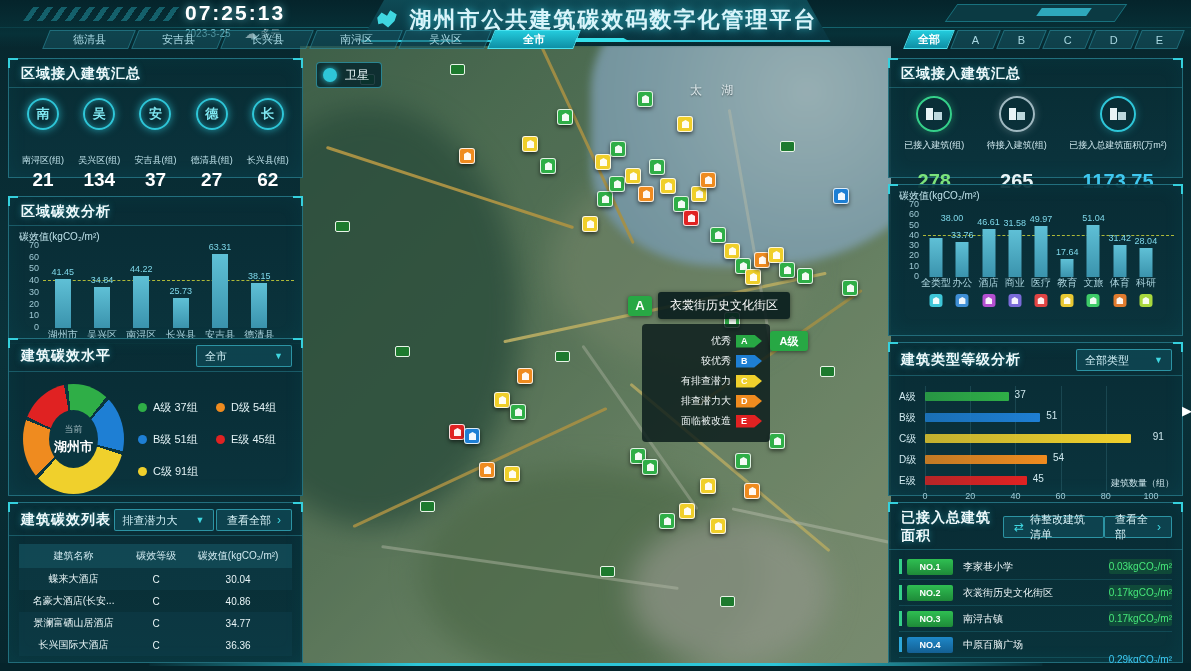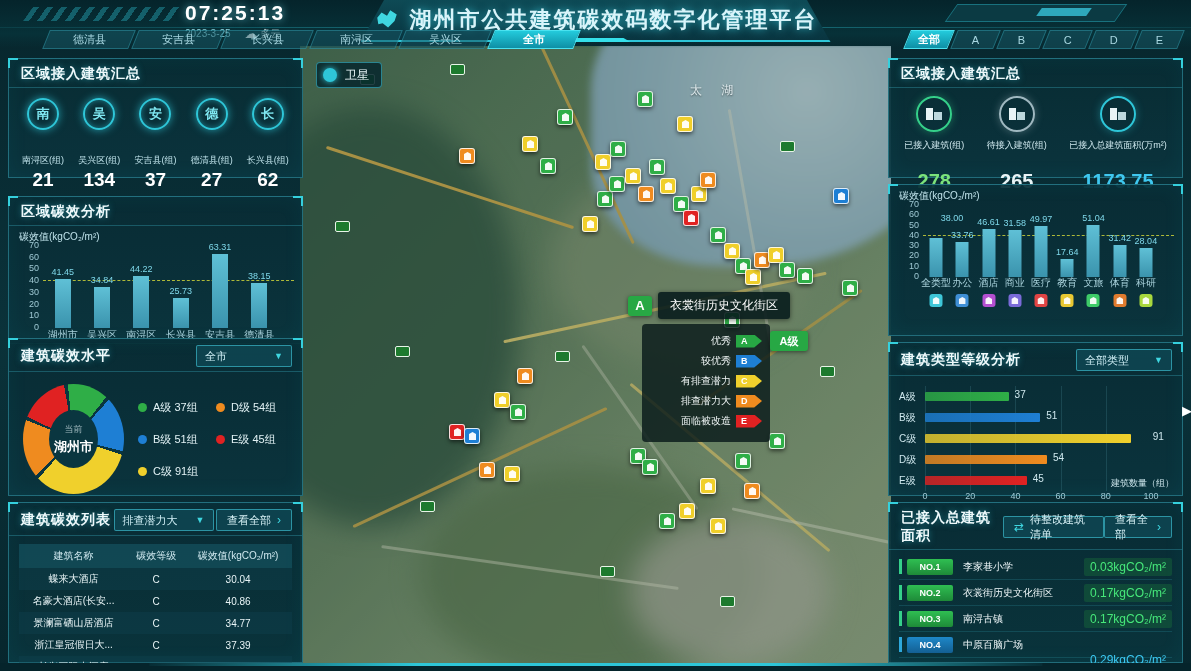--- a/index.html
+++ b/index.html
@@ -186,21 +186,21 @@
   #hbar-arrow { position:absolute; right:-10px; top:60px; color:#fff; font-size:13px; }
 
   
   #rank-list { margin:4px 10px 0; }
   .rank-row { display:flex; align-items:center; height:26px; border-bottom:1px solid rgba(62,190,210,.18);
     position:relative; padding-left:8px; }
   .rank-row .accent { position:absolute; left:0; top:5px; bottom:5px; width:3px; background:#2ec6d8; }
   .rank-badge { width:46px; height:16px; border-radius:2px; color:#fff; font-size:9px; font-weight:bold;
     display:flex; align-items:center; justify-content:center; margin-right:10px; }
   .rank-name { flex:1; color:#f0f8fa; font-size:10px; white-space:nowrap; overflow:hidden; text-overflow:ellipsis; }
-  .rank-value { font-size:12px; padding:2px 6px; border-radius:2px;text-align:center; }
+  .rank-value { font-size:10px; padding:2px 0; border-radius:2px;text-align:center; }
   .rv-green { color:#46e87a; background:rgba(34,150,60,.25); }
   .rv-blue { color:#3cc8f2;margin-top:30px; }
 
   
   #footer { position:absolute; left:0; bottom:0; width:100%; height:8px; background:#05242b; z-index:45; }
   #footer .fline { position:absolute; top:0; left:50%; transform:translateX(-50%); width:75%; height:3px;
     background:linear-gradient(90deg,rgba(46,198,216,.05),#2ec6d8 30%,#2ec6d8 70%,rgba(46,198,216,.05)); }
 </style>
 </head>
 <body>
@@ -637,25 +637,20 @@
           <tr>
             <td>名豪大酒店(长安...</td>
             <td>C</td>
             <td>40.86</td>
           </tr>
           <tr class="zebra">
             <td>景澜富硒山居酒店</td>
             <td>C</td>
             <td>34.77</td>
           </tr>
-          <tr>
-            <td>浙江皇冠假日大...</td>
-            <td>C</td>
-            <td>37.39</td>
-          </tr>
           <tr class="zebra">
             <td>长兴国际大酒店</td>
             <td>C</td>
             <td>36.36</td>
           </tr>
         </tbody>
     </table>
   </div>
 
   <div id="panel-r1" class="panel">

